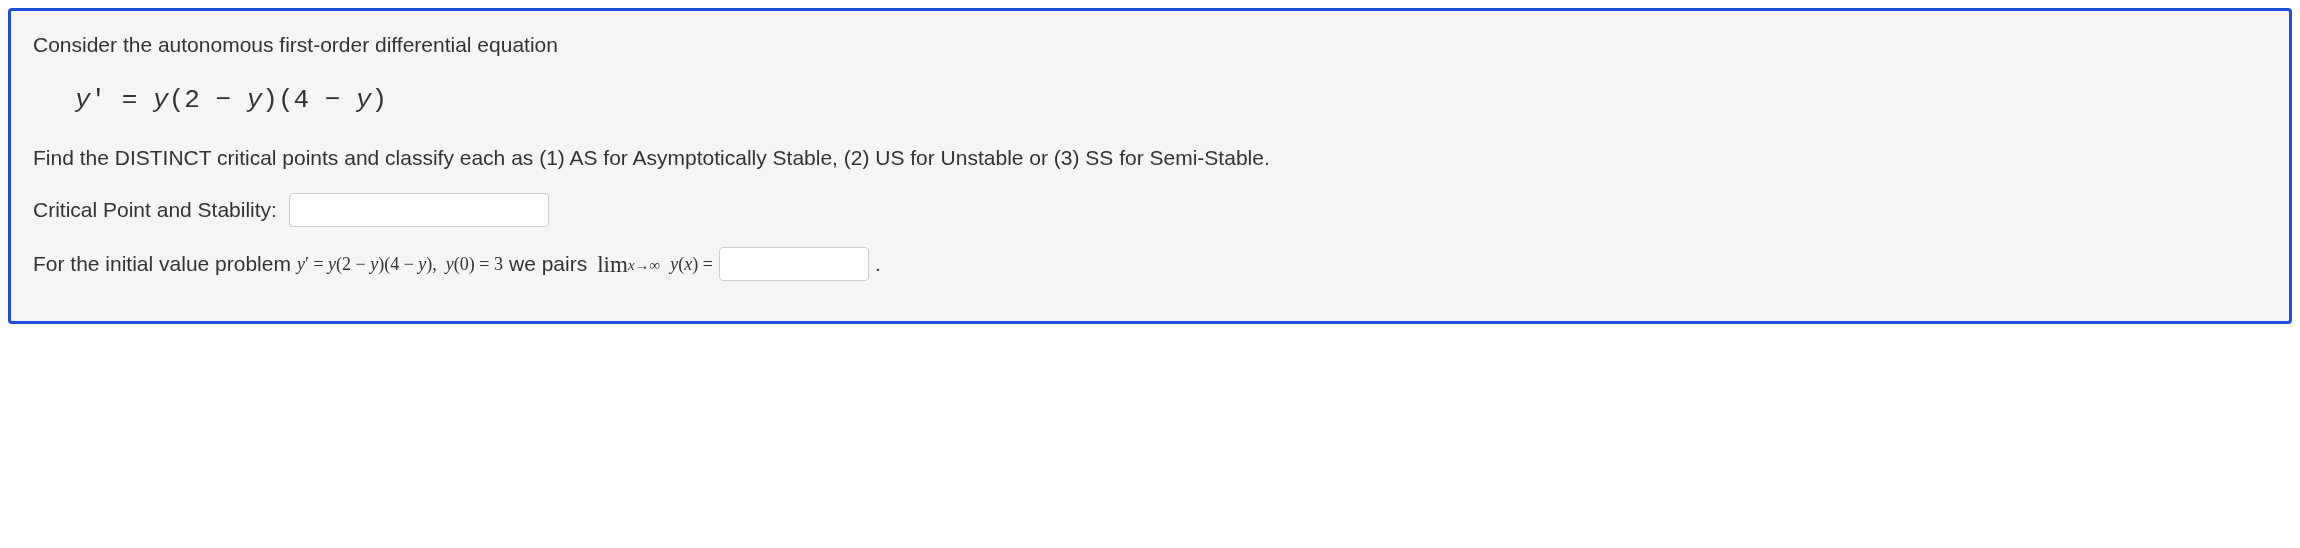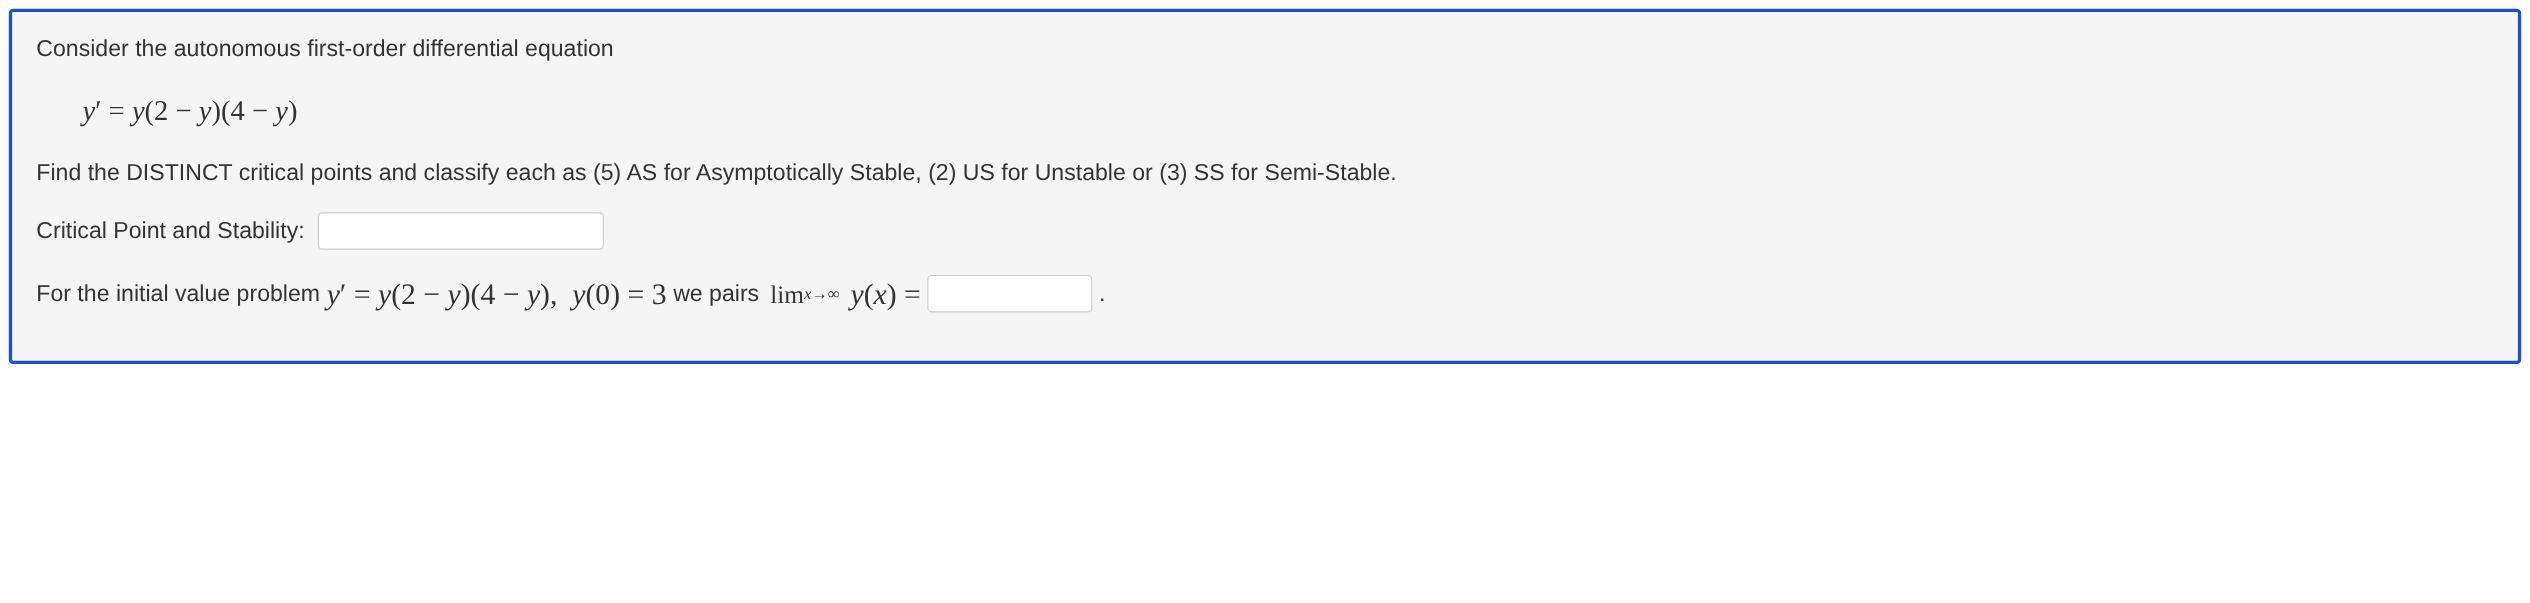--- a/index.html
+++ b/index.html
@@ -19,28 +19,28 @@
       padding: 18px 22px 40px 22px;
       font-size: 21px;
       color: #333;
       line-height: 1.5;
     }
     .para {
       margin-bottom: 20px;
     }
     .equation-block {
       margin: 18px 0 22px 42px;
-      font-family: Liberation Serif, serif;
+      font-family: Liberation Mono, monospace;
       font-size: 26px;
       font-style: italic;
     }
     .equation-inline {
       font-family: 'Times New Roman', Times, serif;
       font-style: italic;
-      font-size: 27px;
+      font-size: 18px;
     }
     .upright {
       font-style: normal;
     }
     input[type="text"] {
       font-size: 18px;
       padding: 6px 10px;
       border: 1px solid #ccc;
       border-radius: 4px;
       height: 34px;
@@ -92,21 +92,21 @@
 <body>
 
 <div class="container">
 
   <div class="para">Consider the autonomous first-order differential equation</div>
 
   <div class="equation-block">
     <span>y</span><span class="prime">′</span> <span class="upright">=</span> <span>y</span><span class="upright">(2 − </span><span>y</span><span class="upright">)(4 − </span><span>y</span><span class="upright">)</span>
   </div>
 
-  <div class="para">Find the DISTINCT critical points and classify each as (5) AS for Asymptotically Stable, (2) US for Unstable or (3) SS for Semi-Stable.</div>
+  <div class="para">Find the DISTINCT critical points and classify each as (1) AS for Asymptotically Stable, (2) US for Unstable or (3) SS for Semi-Stable.</div>
 
 
   <div class="label-row">
     <span>Critical Point and Stability:</span>
     <input type="text" class="input-wide" value="" style="">
   </div>
 
   <div class="inline-row">
     <span>For the initial value problem </span>
     <span class="equation-inline">

